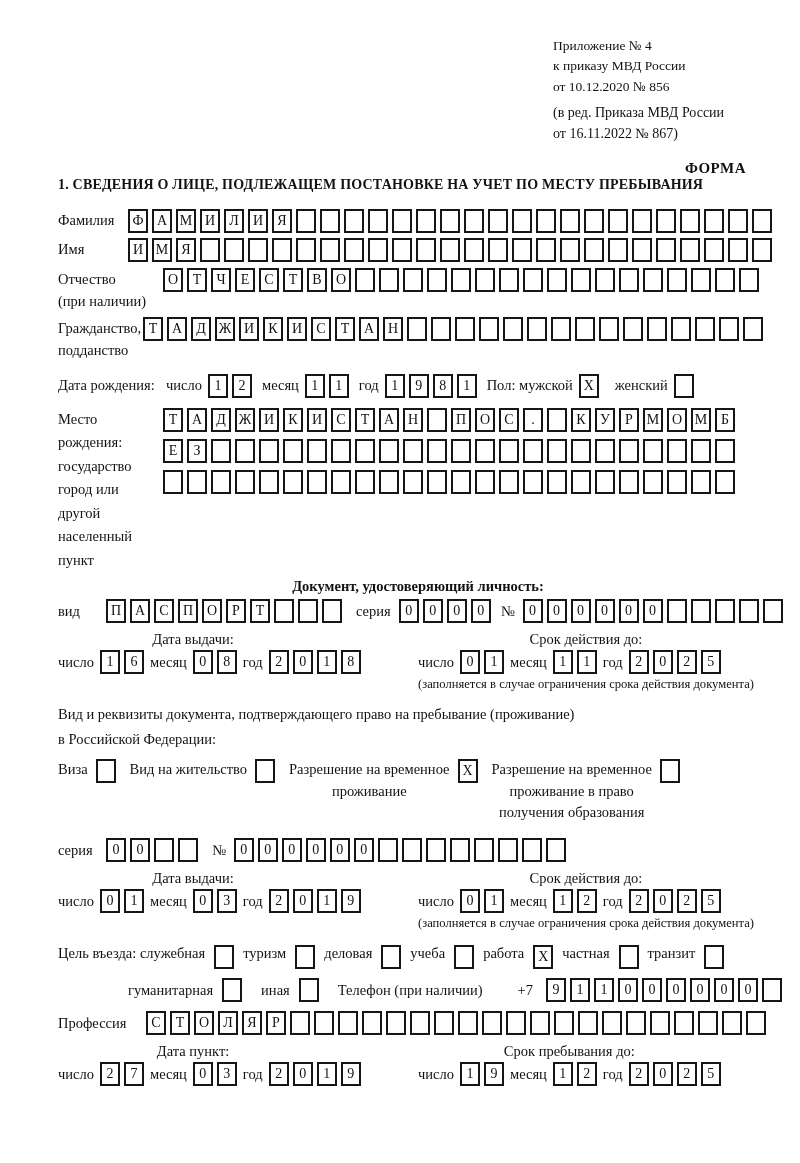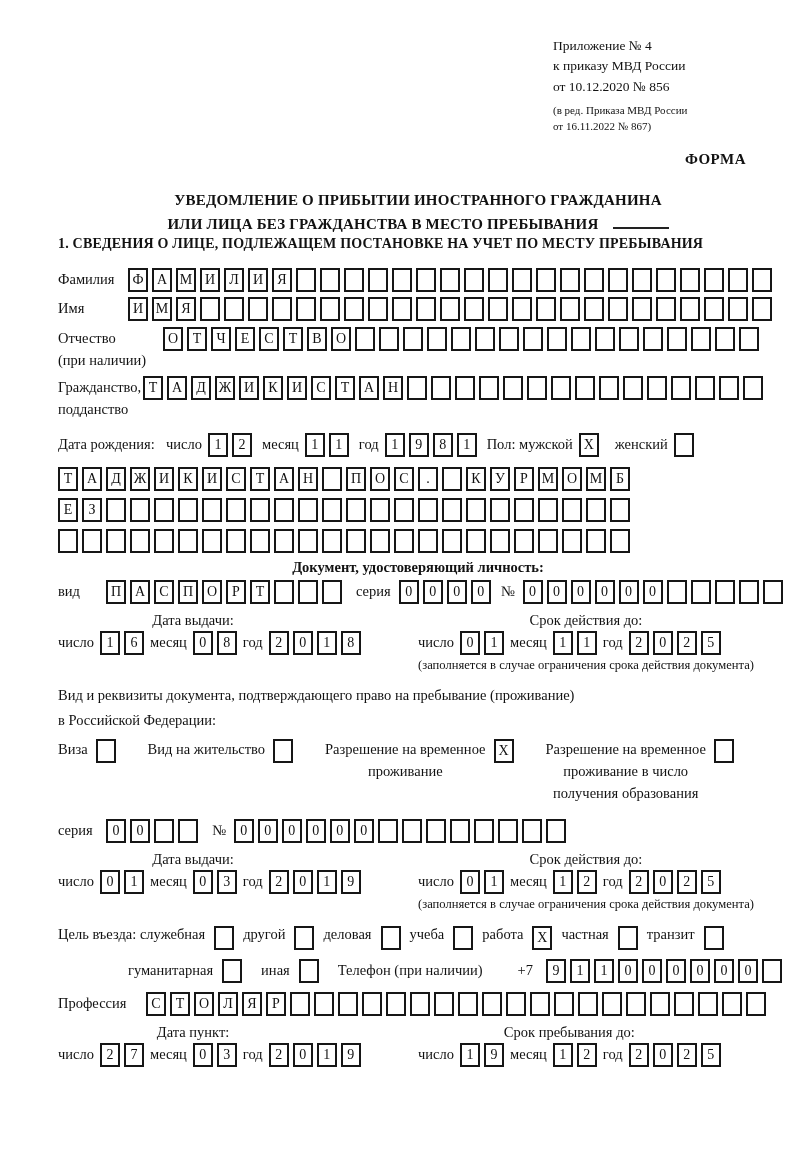--- a/index.html
+++ b/index.html
@@ -5,21 +5,21 @@
   html,body{margin:0;padding:0;background:#888;}
   .page{
     width:800px;height:1163px;box-sizing:border-box;
     margin:0 auto;background:#fff;color:#121212;
     padding:36px 22px 16px 58px;
     font-family:"Liberation Serif","DejaVu Serif",serif;
     font-size:14.5px;position:relative;overflow:hidden;
   }
   
   .hdr-block{width:215px;margin-left:auto;margin-right:10px;line-height:1.5;font-size:13.5px;}
-  .hdr-block .rev{font-size:11px;}
+  .hdr-block .rev{font-size:14px;}
   .hdr-block .rev.first{margin-top:5px;}
   .forma{text-align:right;font-weight:bold;font-size:15px;letter-spacing:.5px;margin:16px 32px 0 0;}
   
   .title{ text-align:center;font-weight:bold;font-size:15px;line-height:1.6;margin-top:20px;letter-spacing:.2px;}
   .title-underline{display:inline-block;width:56px;border-bottom:2px solid #222;height:13px;margin-left:14px;}
   .sec-heading{font-weight:bold;font-size:14px;letter-spacing:.2px;}
   
   .boxes{display:inline-flex;gap:4px;flex:0 0 auto;}
   .box{box-sizing:border-box;width:20px;height:24px;border:2px solid #161616;background:#fff;
        display:inline-flex;align-items:center;justify-content:center;font-size:14px;line-height:1;}
@@ -50,24 +50,20 @@
 
   <div class="hdr-block">
     <div>Приложение № 4</div>
     <div>к приказу МВД России</div>
     <div>от 10.12.2020 № 856</div>
     <div class="rev first">(в ред. Приказа МВД России</div>
     <div class="rev">от 16.11.2022 № 867)</div>
   </div>
   <div class="forma">ФОРМА</div>
 
-  <div class="title">
-    <span>УВЕДОМЛЕНИЕ О ПРИБЫТИИ ИНОСТРАННОГО ГРАЖДАНИНА</span><br>
-    <span>ИЛИ ЛИЦА БЕЗ ГРАЖДАНСТВА В МЕСТО ПРЕБЫВАНИЯ</span><span class="title-underline"></span>
-  </div>
 
   <div class="sec-heading">1. СВЕДЕНИЯ О ЛИЦЕ, ПОДЛЕЖАЩЕМ ПОСТАНОВКЕ НА УЧЕТ ПО МЕСТУ ПРЕБЫВАНИЯ</div>
 
   <div class="row" style="margin-top:16px;">
     <span class="lbl" style="width:70px;">Фамилия</span>
     <span class="boxes">
         <span class="box">Ф</span>
         <span class="box">А</span>
         <span class="box">М</span>
         <span class="box">И</span>
@@ -222,20 +218,26 @@
     <span class="boxes">
         <span class="box">X</span>
       </span>
     <span class="lbl mr6" style="margin-left:16px;">женский</span>
     <span class="boxes">
         <span class="box"></span>
       </span>
   </div>
 
   <div class="row top" style="margin-top:10px;">
+    <span class="lbl lblcol" style="width:105px;line-height:1.62;">
+      <span>Место рождения:</span><br>
+      <span>государство</span><br>
+      <span>город или другой</span><br>
+      <span>населенный пункт</span>
+    </span>
     <span class="stack">
       <span class="boxes">
           <span class="box">Т</span>
           <span class="box">А</span>
           <span class="box">Д</span>
           <span class="box">Ж</span>
           <span class="box">И</span>
           <span class="box">К</span>
           <span class="box">И</span>
           <span class="box">С</span>
@@ -396,21 +398,21 @@
       </div>
       <div class="note">(заполняется в случае ограничения срока действия документа)</div>
     </div>
   </div>
 
   <div style="margin-top:10px;line-height:1.75;">
     <span>Вид и реквизиты документа, подтверждающего право на пребывание (проживание)</span><br>
     <span>в Российской Федерации:</span>
   </div>
 
-  <div class="row top" style="margin-top:6px;gap:32px;">
+  <div class="row top" style="margin-top:6px;gap:14px;">
     <div class="ptype">
       <span class="plabel">Виза</span>
       <span class="boxes">
           <span class="box"></span>
         </span>
     </div>
     <div class="ptype">
       <span class="plabel">Вид на жительство</span>
       <span class="boxes">
           <span class="box"></span>
@@ -421,21 +423,21 @@
         <span>Разрешение на временное</span><br>
         <span>проживание</span>
       </span>
       <span class="boxes">
           <span class="box">X</span>
         </span>
     </div>
     <div class="ptype">
       <span class="plabel">
         <span>Разрешение на временное</span><br>
-        <span>проживание в число</span><br>
+        <span>проживание в право</span><br>
         <span>получения образования</span>
       </span>
       <span class="boxes">
           <span class="box"></span>
         </span>
     </div>
   </div>
 
   <div class="row" style="margin-top:14px;">
     <span class="lbl" style="width:48px;">серия</span>
@@ -510,21 +512,21 @@
       </div>
       <div class="note">(заполняется в случае ограничения срока действия документа)</div>
     </div>
   </div>
 
   <div class="purpose-row">
     <span class="lbl">Цель въезда: служебная</span>
     <span class="boxes">
         <span class="box"></span>
       </span>
-    <span class="lbl">другой</span>
+    <span class="lbl">туризм</span>
     <span class="boxes">
         <span class="box"></span>
       </span>
     <span class="lbl">деловая</span>
     <span class="boxes">
         <span class="box"></span>
       </span>
     <span class="lbl">учеба</span>
     <span class="boxes">
         <span class="box"></span>

